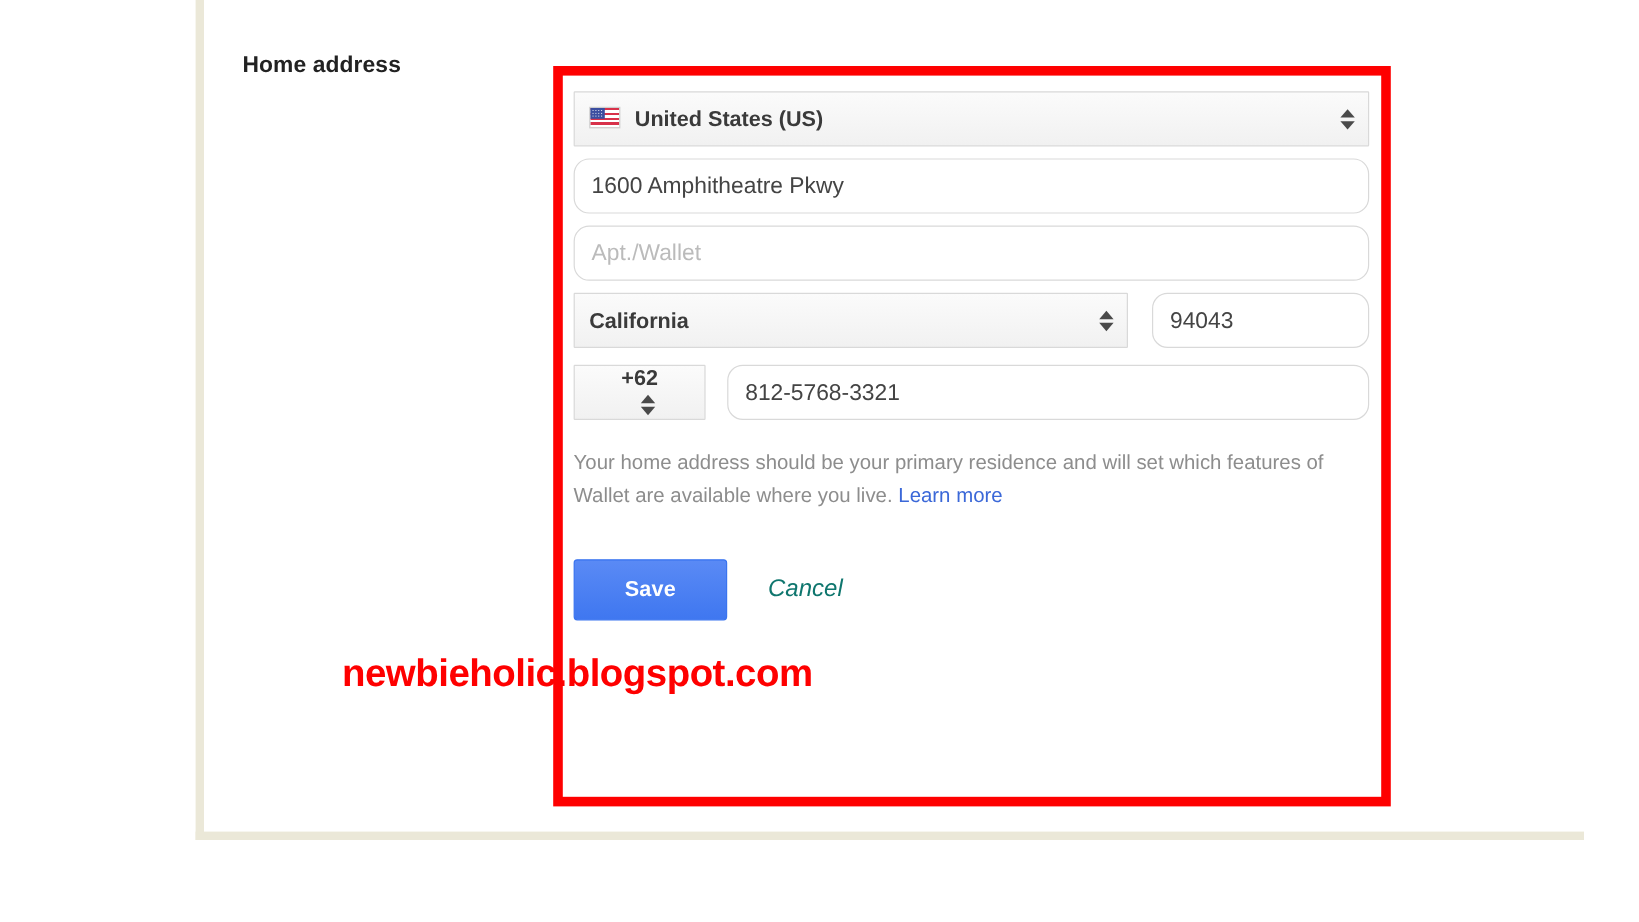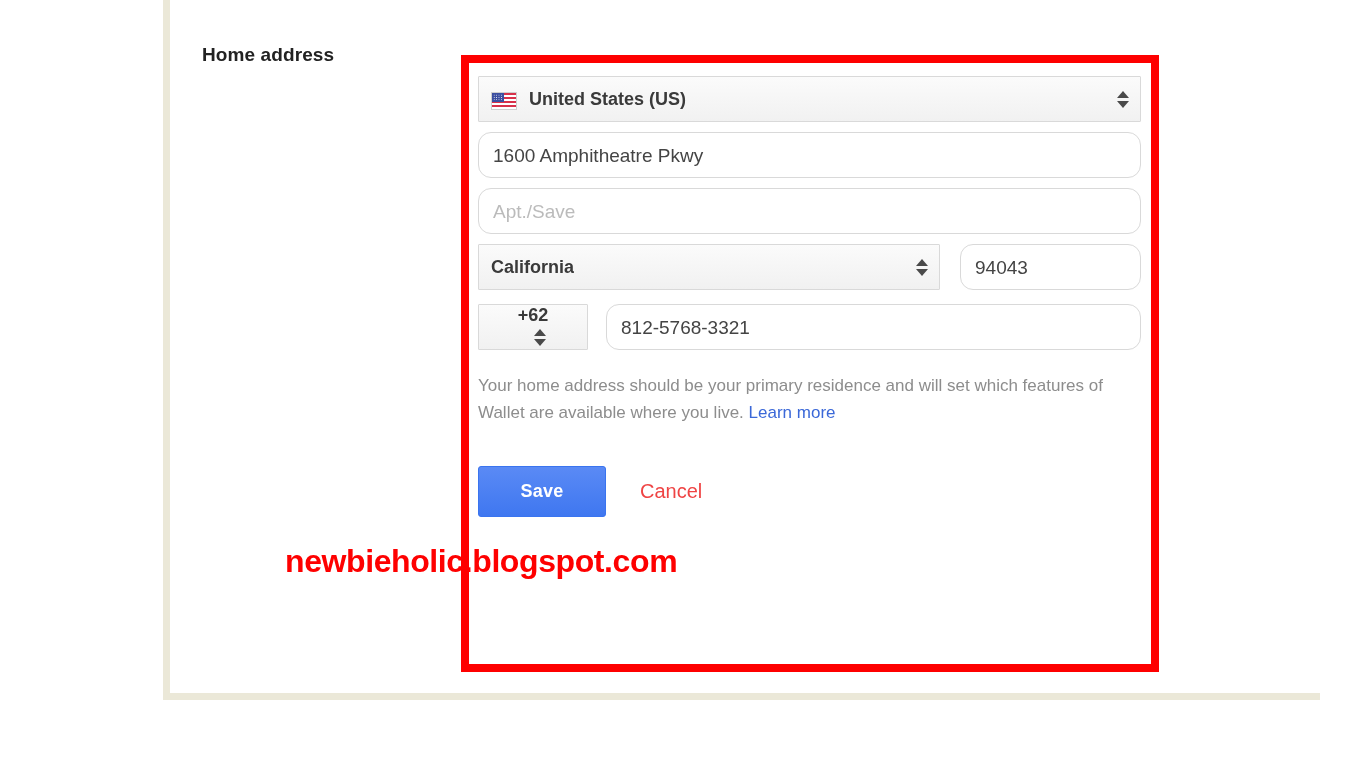--- a/index.html
+++ b/index.html
@@ -99,21 +99,21 @@
   .select-ctl {
     background: #f4f4f4;
     background-image: linear-gradient(#fbfbfb, #f1f1f1);
     padding: 0 10px 0 12px;
     width: 100%;
     justify-content: space-between;
     cursor: default;
   }
   .select-ctl .sel-left {
     display: flex;
-    align-items: flex-end;
+    align-items: flex-start;
     min-width: 0;
   }
   .select-ctl .sel-text {
     font-size: 18px;
     font-weight: bold;
     color: #3a3a3a;
     white-space: nowrap;
     overflow: hidden;
     text-overflow: ellipsis;
   }
@@ -230,23 +230,24 @@
     border-radius: 3px;
     display: flex;
     align-items: center;
     justify-content: center;
     cursor: pointer;
     font-family: "Liberation Sans", sans-serif;
     letter-spacing: 0.2px;
   }
   #cancel-link {
     margin-left: 34px;
-    color: #ef4444;
+    color: #0f766e;
     font-size: 20px;
     cursor: pointer;
+    font-style: italic;
   }
 
   
   #watermark {
     position: absolute;
     left: 285px;
     top: 543px;
     font-size: 32px;
     font-weight: bold;
     color: #fe0000;
@@ -279,21 +280,21 @@
   </div>
 
   <div class="field-row">
     <div class="ctl text-input">
       <span class="value">1600 Amphitheatre Pkwy</span>
     </div>
   </div>
 
   <div class="field-row">
     <div class="ctl text-input">
-      <span class="value placeholder">Apt./Save</span>
+      <span class="value placeholder">Apt./Wallet</span>
     </div>
   </div>
 
 
   <div class="field-row row-split">
     <div id="state-select-wrap">
       <div class="ctl select-ctl">
         <span class="sel-left">
           <span class="sel-text">California</span>
         </span>

